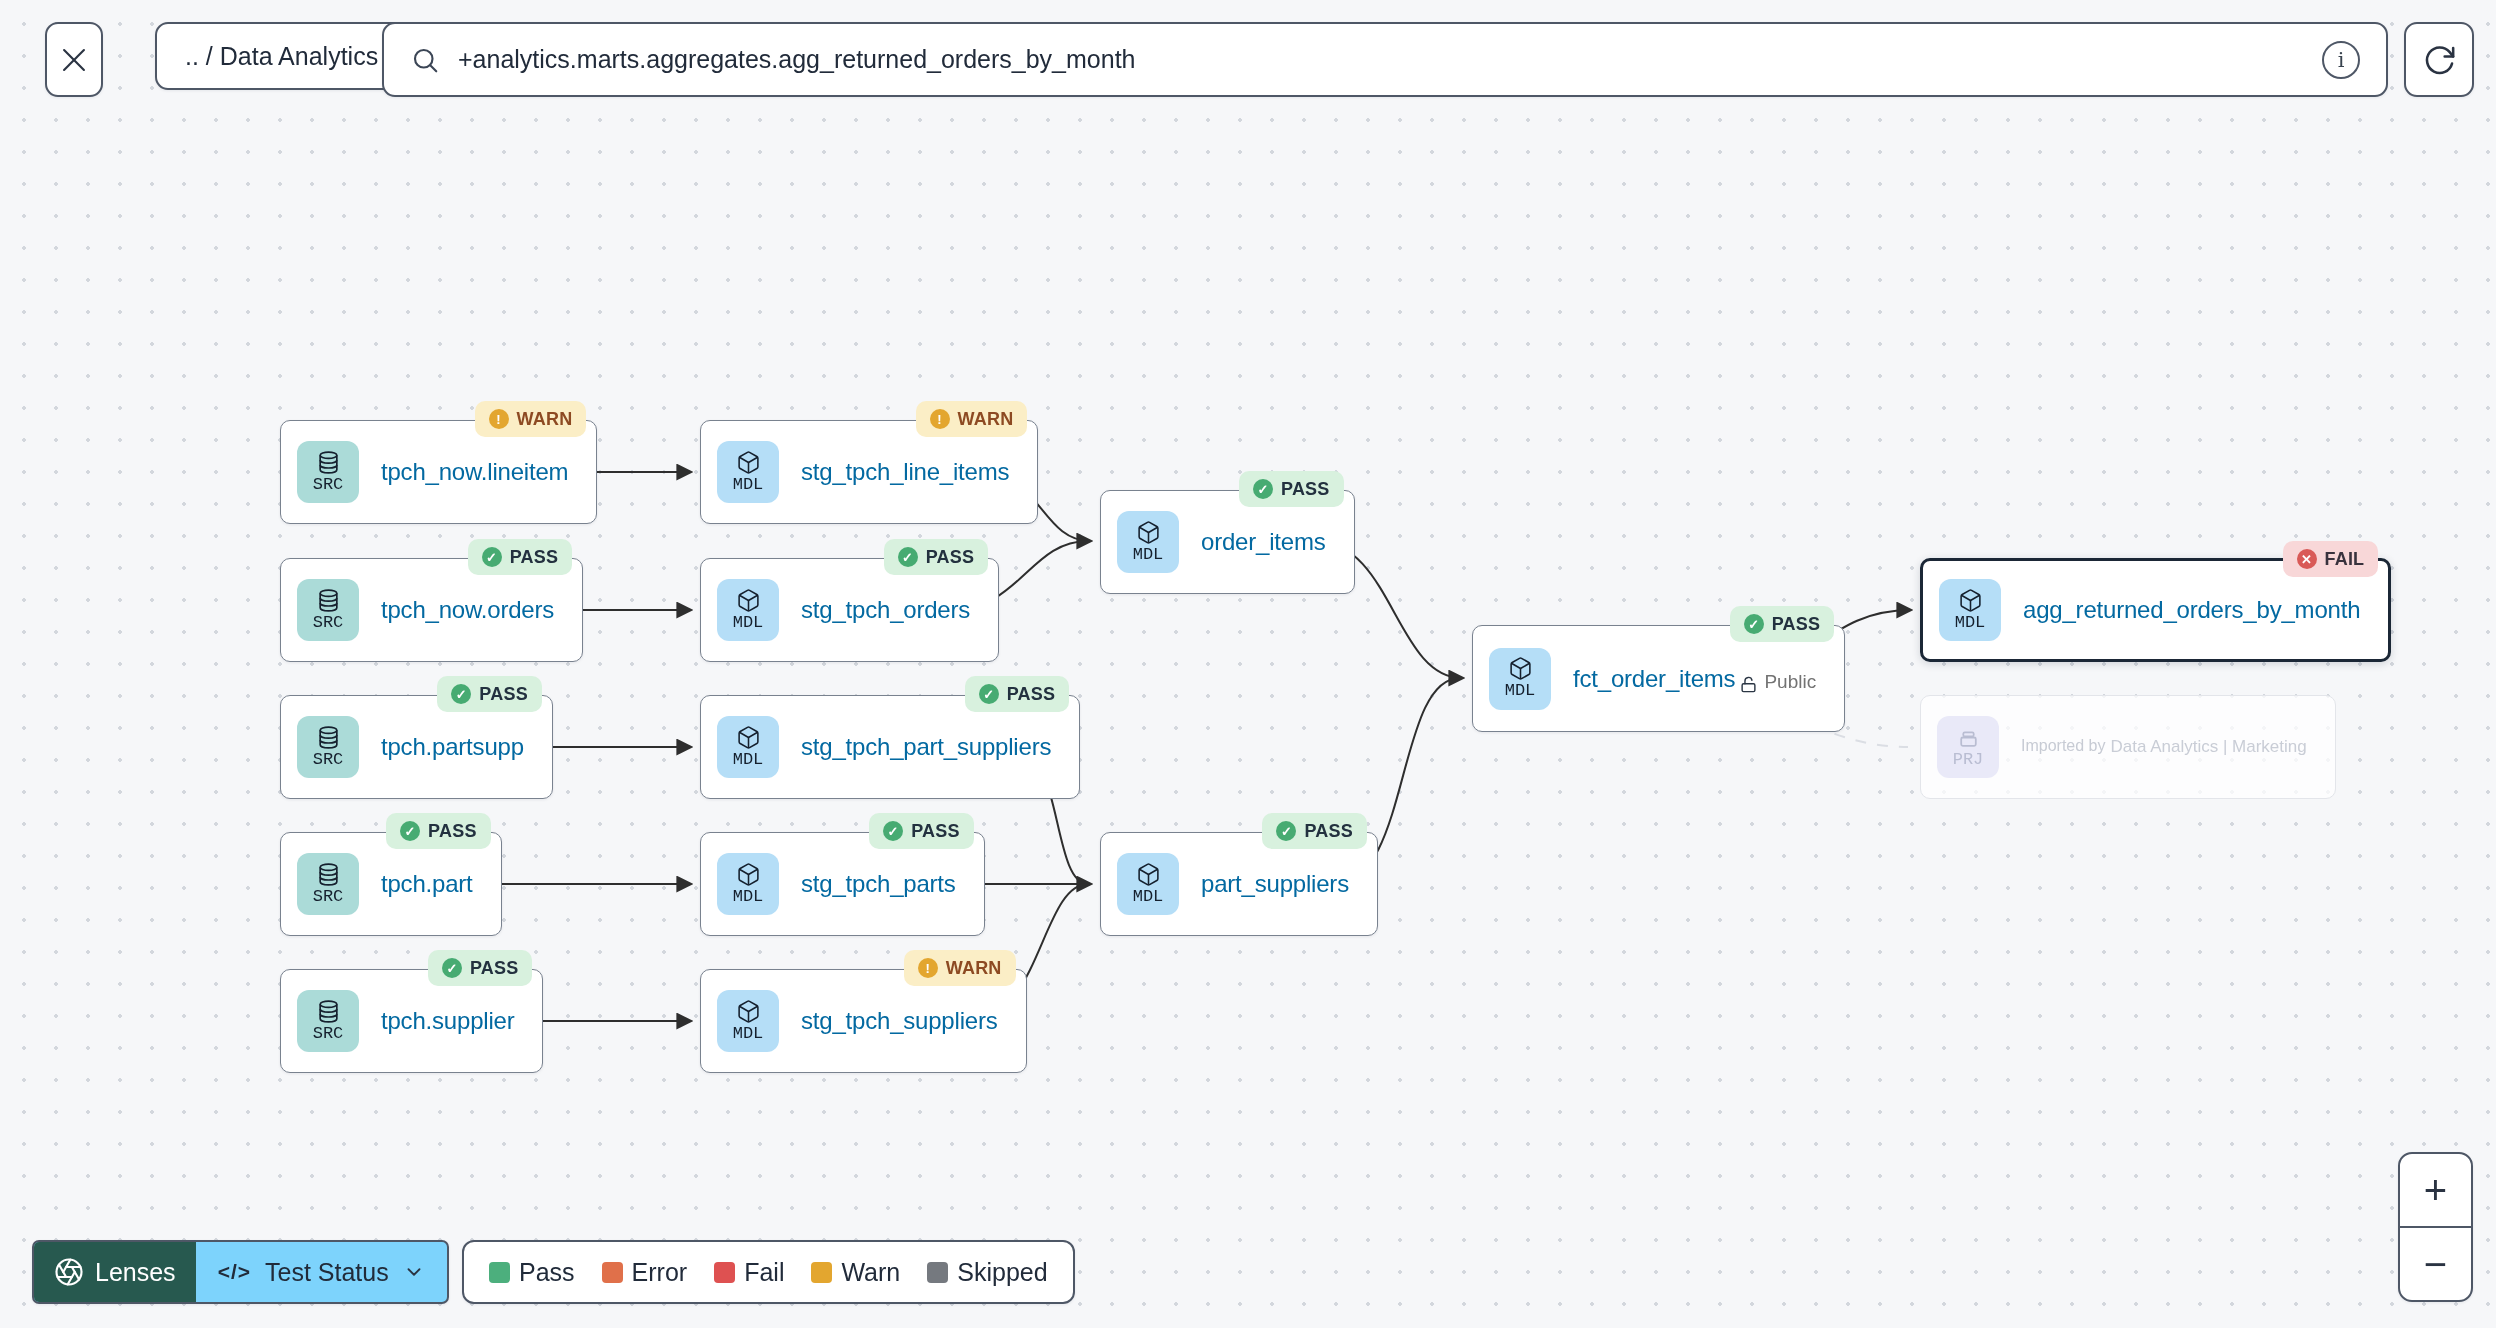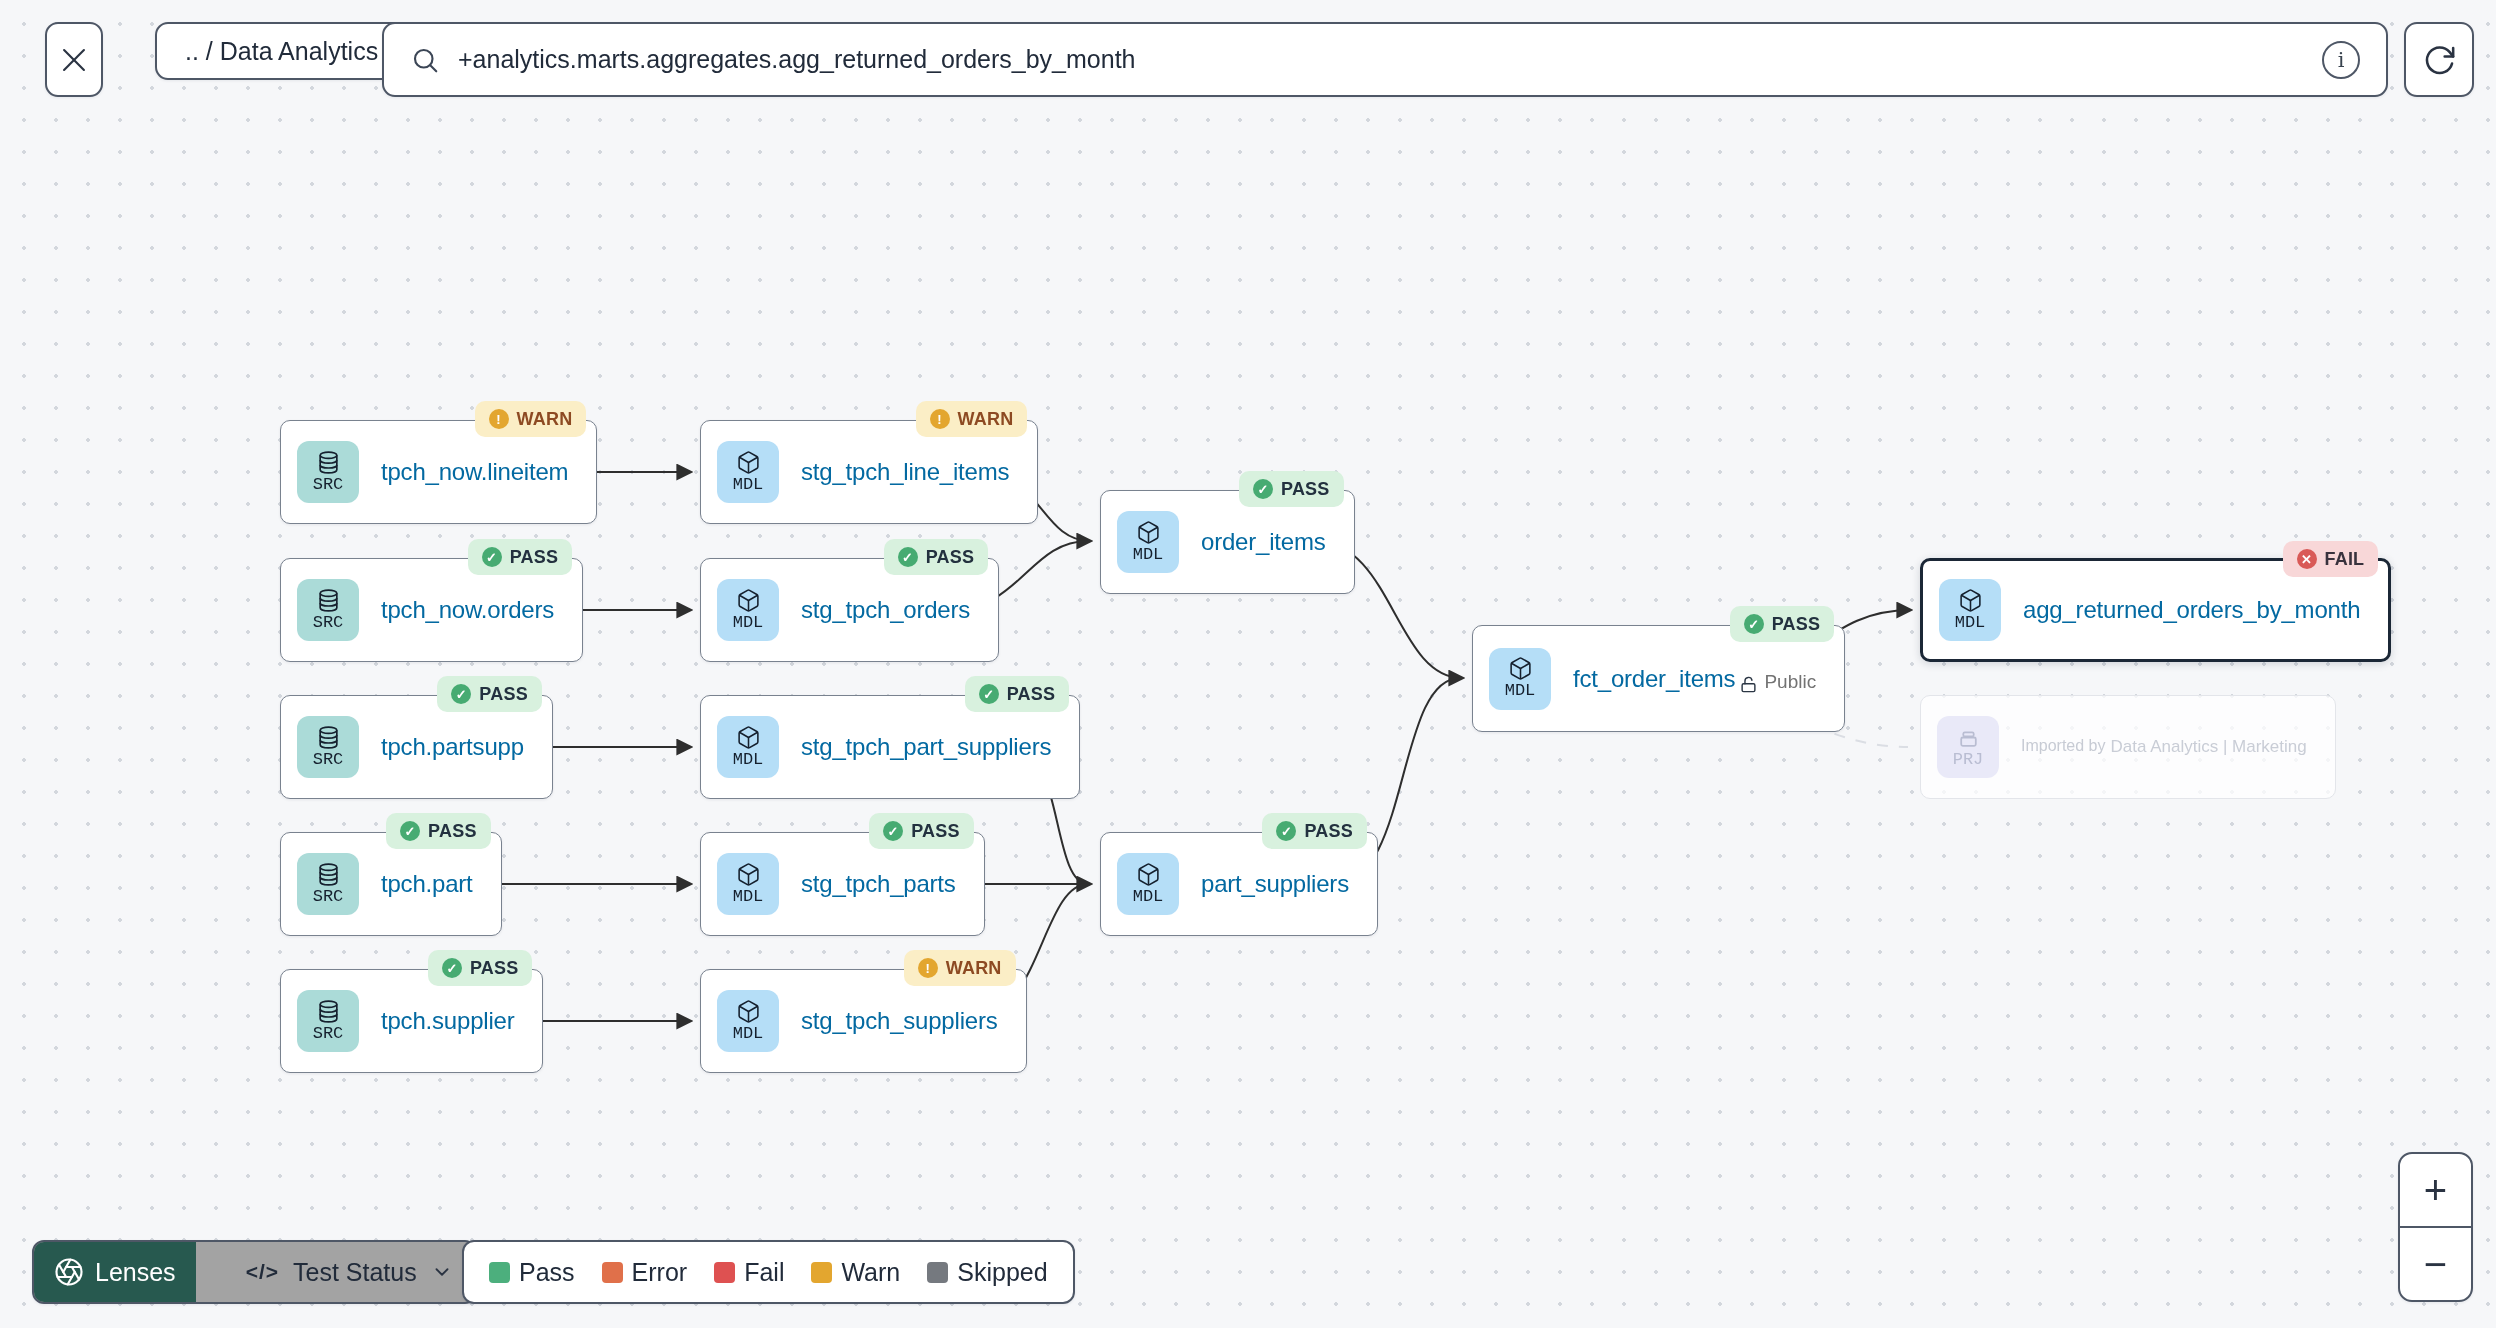--- a/index.html
+++ b/index.html
@@ -10,21 +10,21 @@
     background-image:radial-gradient(#d3d7dd 1.6px,transparent 1.7px);
     background-size:32px 32px;background-position:8px 8px;
   }
   
   .tbtn{
     position:absolute;background:#fff;border:2px solid #4e5766;border-radius:13px;
     display:flex;align-items:center;justify-content:center;
     box-shadow:0 1px 3px rgba(20,30,50,.07);box-sizing:border-box;
   }
   .close-btn{left:45px;top:22px;width:58px;height:75px;}
-  .breadcrumb-btn{left:155px;top:22px;height:58px;padding:0 28px;font-size:25px;color:#212b3a;}
+  .breadcrumb-btn{left:155px;top:22px;height:68px;padding:0 28px;font-size:25px;color:#212b3a;}
   .search-box{left:382px;top:22px;width:2006px;height:75px;padding:0 26px;justify-content:flex-start;gap:18px;}
   .search-box input{
     flex:1;border:none;outline:none;background:transparent;
     font-family:"Liberation Sans",sans-serif;font-size:25px;color:#212b3a;padding:0;
   }
   .info-icon{
     width:34px;height:34px;border:2px solid #4e5766;border-radius:50%;
     display:flex;align-items:center;justify-content:center;flex:none;
     font-family:"DejaVu Serif",serif;font-size:21px;color:#39434f;
   }
@@ -65,22 +65,22 @@
   .badge.fail{background:#f8d7d8;color:#39323d;}
   .badge.fail .bdot{background:#d95a57;}
   
   .node.ghost{border:1.5px solid #e3e5ea;background:rgba(255,255,255,.75);box-shadow:none;}
   .node.ghost .ntype{color:#b9bdd2;}
   .ghost-title{font-size:16px;color:#c7cbd4;}
   .ghost-label{font-size:17px;color:#c9cdd6;}
   
   .lenses-group{
     position:absolute;left:32px;top:1240px;height:64px;z-index:3;
-    display:flex;align-items:stretch;border:2px solid #4e5766;border-radius:12px;
-    overflow:hidden;background:#a3a3a3;box-sizing:border-box;box-shadow:0 1px 3px rgba(20,30,50,.07);gap:28px;
+    display:flex;align-items:stretch;border:2px solid #4e5766;border-radius:7px;
+    overflow:hidden;background:#7dd3fc;box-sizing:border-box;box-shadow:0 1px 3px rgba(20,30,50,.07);
   }
   .lenses-btn{
     background:#27594f;color:#fff;display:flex;align-items:center;gap:11px;
     padding:0 20px;font-size:25px;
   }
   .lens-selector{display:flex;align-items:center;gap:14px;padding:0 22px;font-size:25px;color:#212b3a;}
   .code-icon{font-weight:700;font-size:21px;letter-spacing:1px;color:#212b3a;}
   .legend-box{
     position:absolute;left:462px;top:1240px;height:64px;z-index:3;
     display:flex;align-items:center;gap:27px;padding:0 25px;

